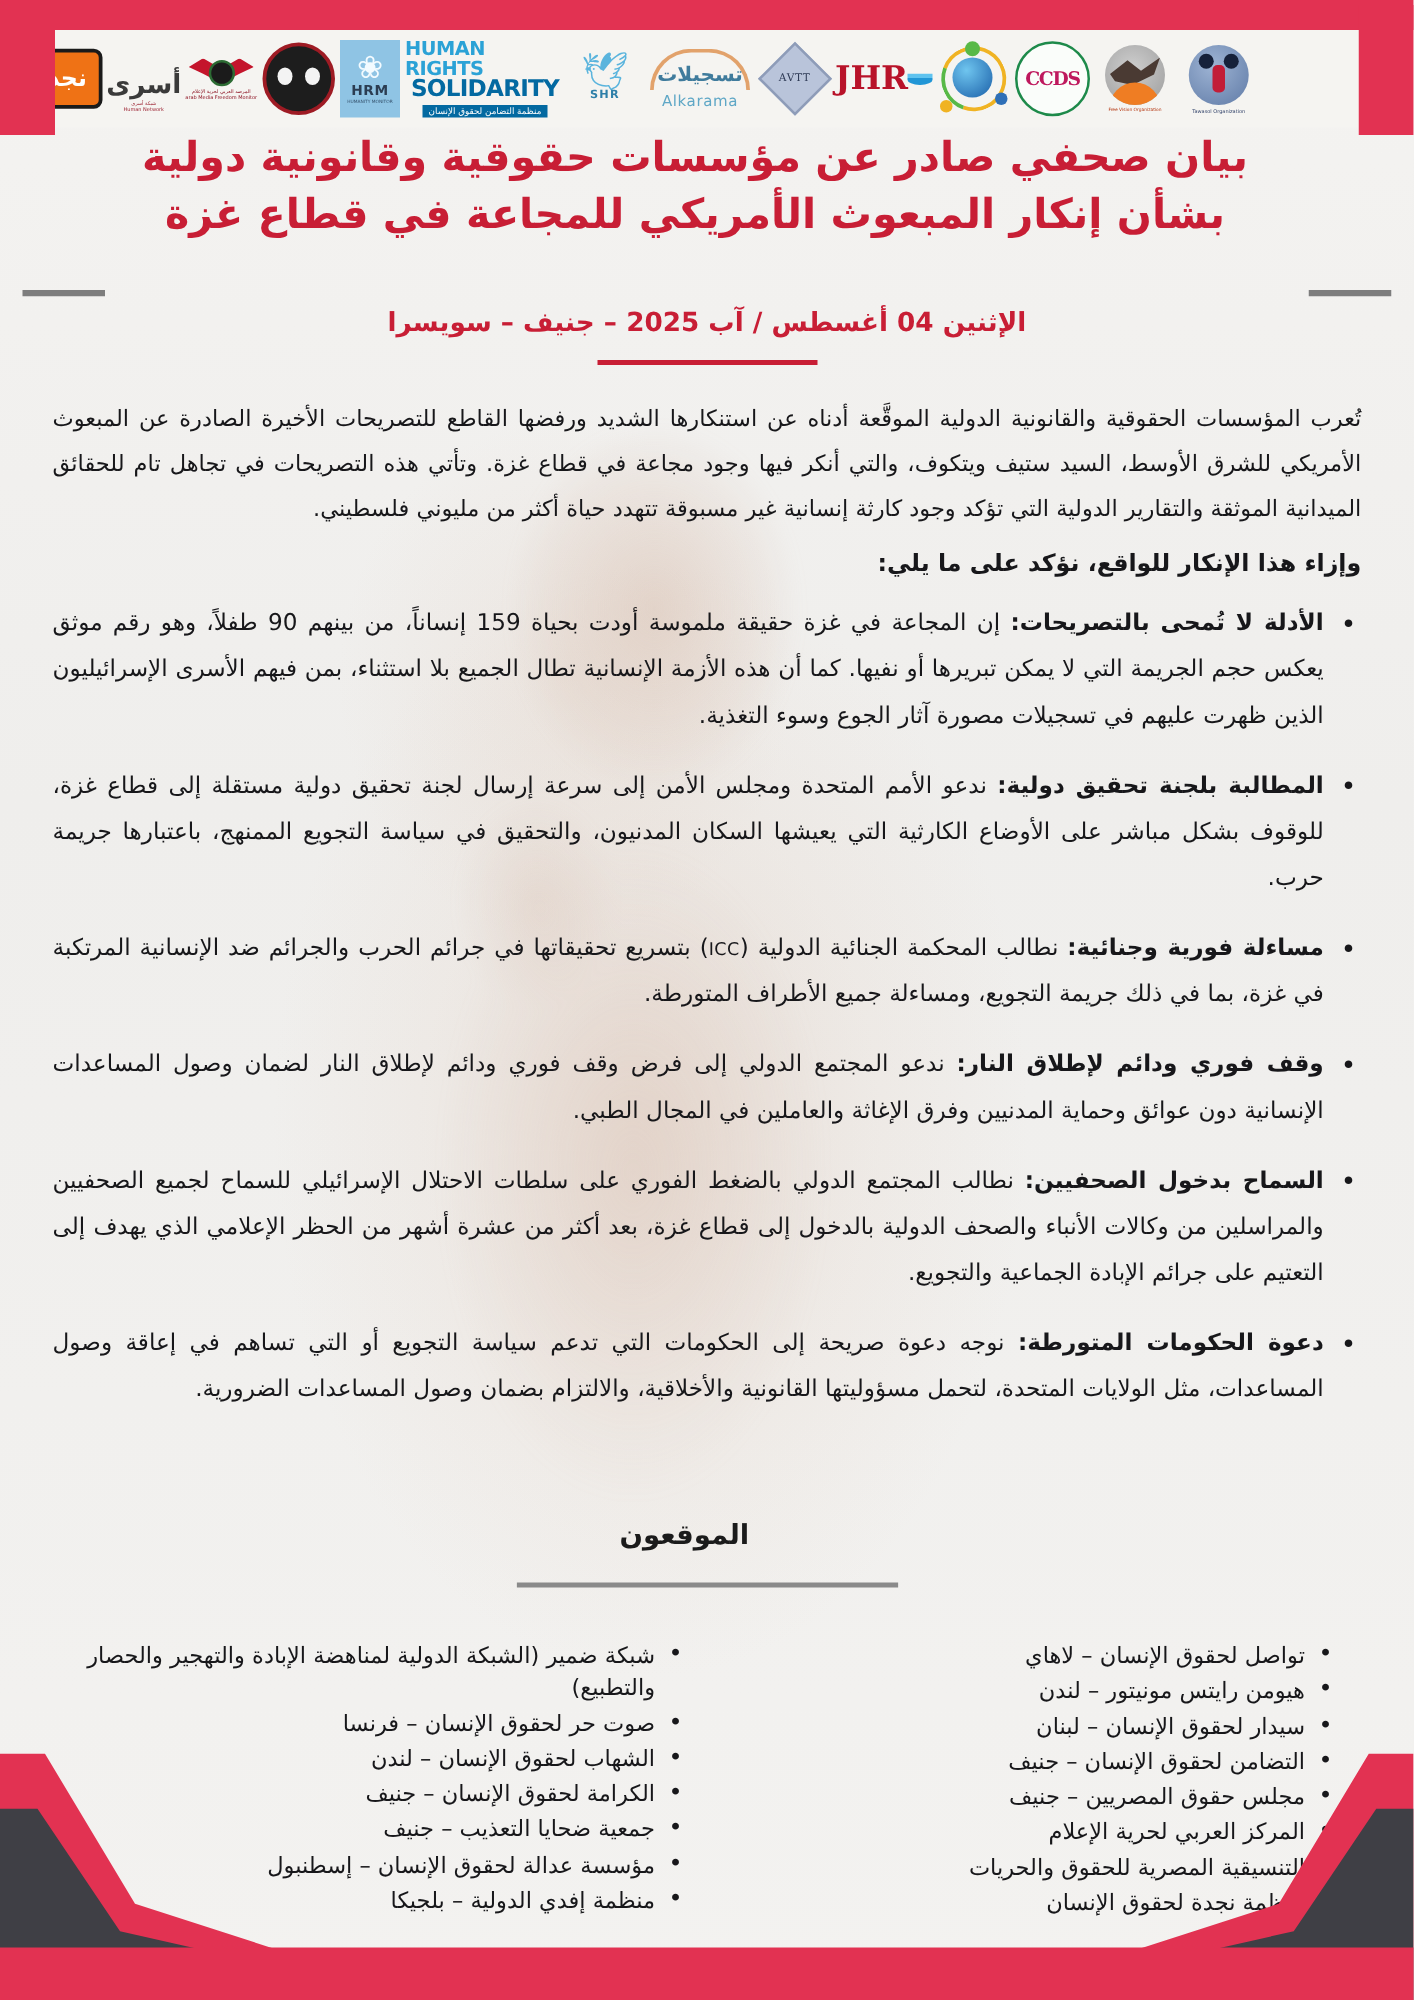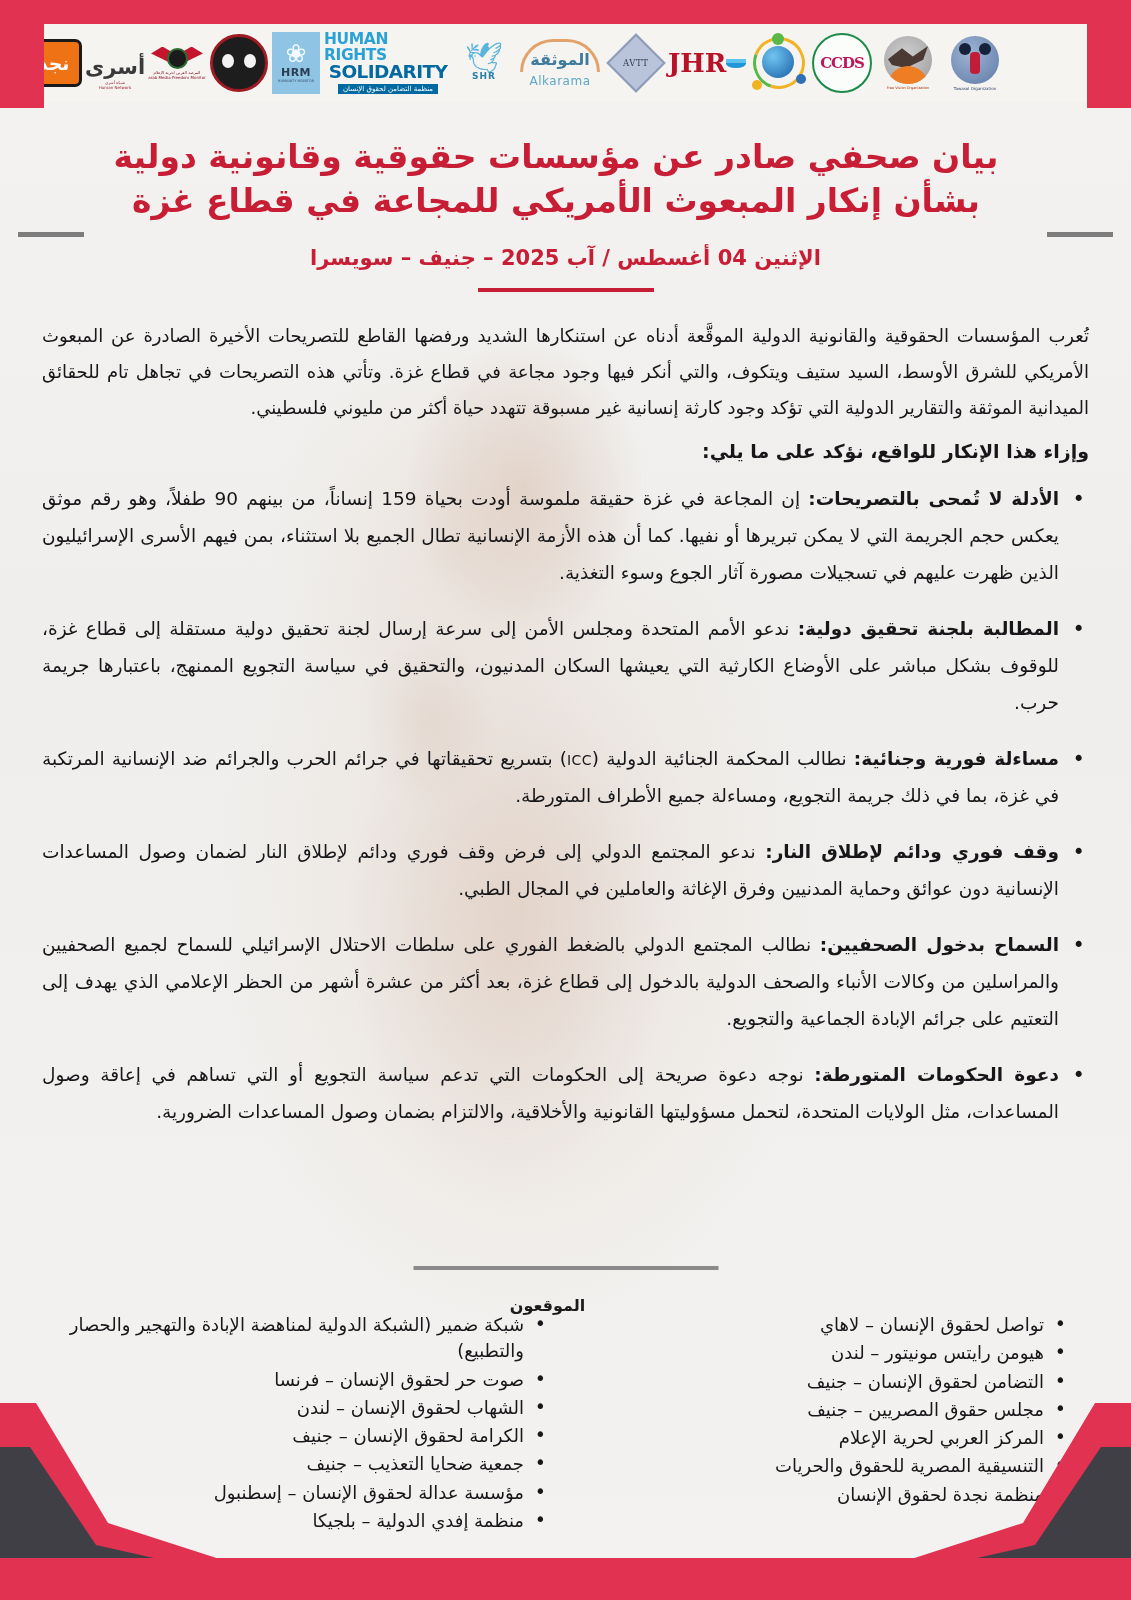--- a/index.html
+++ b/index.html
@@ -121,21 +121,21 @@
   .lg-taw{width:62px;display:flex;flex-direction:column;align-items:center;}
   .lg-taw .circ{width:48px;height:48px;border-radius:50%;background:radial-gradient(circle at 40% 35%,#9eb4d4,#5f7aa6);position:relative;}
   .lg-taw .circ:before{content:"";position:absolute;left:8px;top:7px;width:12px;height:12px;border-radius:50%;background:#16213a;}
   .lg-taw .circ:after{content:"";position:absolute;right:8px;top:7px;width:12px;height:12px;border-radius:50%;background:#16213a;}
   .lg-taw .mid{position:absolute;left:19px;top:16px;width:10px;height:22px;background:#c21d38;border-radius:4px;}
   .lg-taw .sub{font-size:4px;color:#32436a;margin-top:2px;}
 
   
   .title-wrap{
     position:absolute;left:0;top:104px;width:1112px;height:120px;
-    display:flex;align-items:flex-end;
+    display:flex;align-items:flex-start;
   }
   .title-bar-l,.title-bar-r{
     position:absolute;top:4px;width:44px;height:104px;background:#e23252;
   }
   .title-bar-l{left:0;}
   .title-bar-r{right:0;}
   .title{
     width:100%;text-align:center;color:#c81e35;
     font-size:33px;font-weight:bold;line-height:1.35;
     letter-spacing:-0.3px;
@@ -183,22 +183,22 @@
   }
   .pt-title{font-weight:bold;}
   .icc{font-size:14px;letter-spacing:0.4px;}
 
   
   .sig-rule{
     position:absolute;left:50%;transform:translateX(-50%);top:1266px;
     width:305px;height:4px;background:#8a8a8a;
   }
   .sig-title{
-    position:absolute;left:0;top:1296px;width:1095px;text-align:center;
-    font-size:16px;font-weight:bold;color:#1b1b1b;
+    position:absolute;left:0;top:1216px;width:1095px;text-align:center;
+    font-size:22px;font-weight:bold;color:#1b1b1b;
   }
   .sig-cols{
     position:absolute;left:60px;top:1312px;width:1010px;
     display:flex;gap:30px;
   }
   .sig-col{flex:1;}
   .sig-col ul{list-style:none;margin:0;padding:0;}
   .sig-col li{
     position:relative;padding-right:26px;margin-bottom:2px;
     font-size:18px;line-height:1.46;color:#17171a;
@@ -258,21 +258,21 @@
       <div class="l3">منظمة التضامن لحقوق الإنسان</div>
     </div>
 
     <div class="logo lg-shr">
       <div class="bird">🕊</div>
       <div class="txt">SHR</div>
     </div>
 
     <div class="logo lg-alk">
       <div class="arch"></div>
-      <div class="ar">الموثقة</div>
+      <div class="ar">تسجيلات</div>
       <div class="txt">Alkarama</div>
     </div>
 
     <div class="logo lg-avtt">
       <div class="dia">
         <span>AVTT</span>
       </div>
     </div>
 
     <div class="logo lg-jhr">
@@ -353,20 +353,21 @@
   </div>
 
   <div class="sig-rule"></div>
   <div class="sig-title">الموقعون</div>
 
   <div class="sig-cols">
     <div class="sig-col">
       <ul>
         <li>تواصل لحقوق الإنسان – لاهاي</li>
         <li>هيومن رايتس مونيتور – لندن</li>
+        <li>سيدار لحقوق الإنسان – لبنان</li>
         <li>التضامن لحقوق الإنسان – جنيف</li>
         <li>مجلس حقوق المصريين – جنيف</li>
         <li>المركز العربي لحرية الإعلام</li>
         <li>التنسيقية المصرية للحقوق والحريات</li>
         <li>منظمة نجدة لحقوق الإنسان</li>
       </ul>
     </div>
     <div class="sig-col">
       <ul>
         <li>شبكة ضمير (الشبكة الدولية لمناهضة الإبادة والتهجير والحصار والتطبيع)</li>

